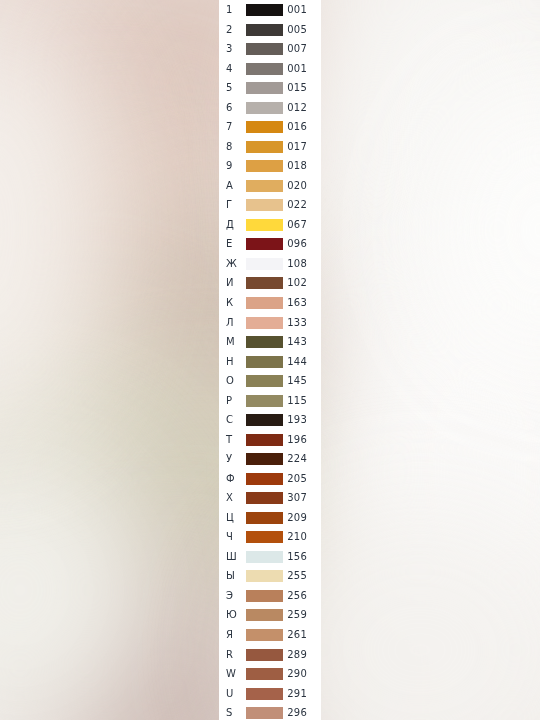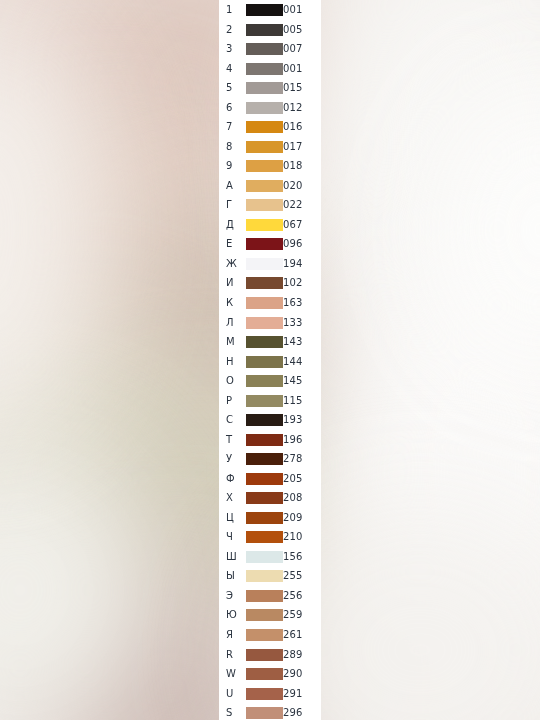--- a/index.html
+++ b/index.html
@@ -85,20 +85,21 @@
 
   .row-code {
     position: absolute;
     left: 64px;
     width: 24px;
     top: 0;
     height: 19.54px;
     line-height: 19.54px;
     font-size: 10px;
     color: #2b3440;
+    text-align: right;
     letter-spacing: .2px;
     white-space: nowrap;
   }
 </style>
 </head>
 <body>
 
 <div id="root">
 
   <div class="bg">
@@ -179,21 +180,21 @@
         <span class="row-code">067</span>
       </div>
       <div class="row">
         <span class="row-label">Е</span>
         <span class="row-swatch" style="background: rgb(124, 20, 24);"></span>
         <span class="row-code">096</span>
       </div>
       <div class="row">
         <span class="row-label">Ж</span>
         <span class="row-swatch" style="background: rgb(244, 244, 247);"></span>
-        <span class="row-code">194</span>
+        <span class="row-code">108</span>
       </div>
       <div class="row">
         <span class="row-label">И</span>
         <span class="row-swatch" style="background: rgb(119, 73, 47);"></span>
         <span class="row-code">102</span>
       </div>
       <div class="row">
         <span class="row-label">К</span>
         <span class="row-swatch" style="background: rgb(219, 163, 135);"></span>
         <span class="row-code">163</span>
@@ -229,31 +230,31 @@
         <span class="row-code">193</span>
       </div>
       <div class="row">
         <span class="row-label">Т</span>
         <span class="row-swatch" style="background: rgb(126, 42, 19);"></span>
         <span class="row-code">196</span>
       </div>
       <div class="row">
         <span class="row-label">У</span>
         <span class="row-swatch" style="background: rgb(74, 31, 10);"></span>
-        <span class="row-code">278</span>
+        <span class="row-code">224</span>
       </div>
       <div class="row">
         <span class="row-label">Ф</span>
         <span class="row-swatch" style="background: rgb(157, 58, 12);"></span>
         <span class="row-code">205</span>
       </div>
       <div class="row">
         <span class="row-label">Х</span>
         <span class="row-swatch" style="background: rgb(137, 58, 24);"></span>
-        <span class="row-code">208</span>
+        <span class="row-code">307</span>
       </div>
       <div class="row">
         <span class="row-label">Ц</span>
         <span class="row-swatch" style="background: rgb(156, 68, 13);"></span>
         <span class="row-code">209</span>
       </div>
       <div class="row">
         <span class="row-label">Ч</span>
         <span class="row-swatch" style="background: rgb(179, 80, 12);"></span>
         <span class="row-code">210</span>

